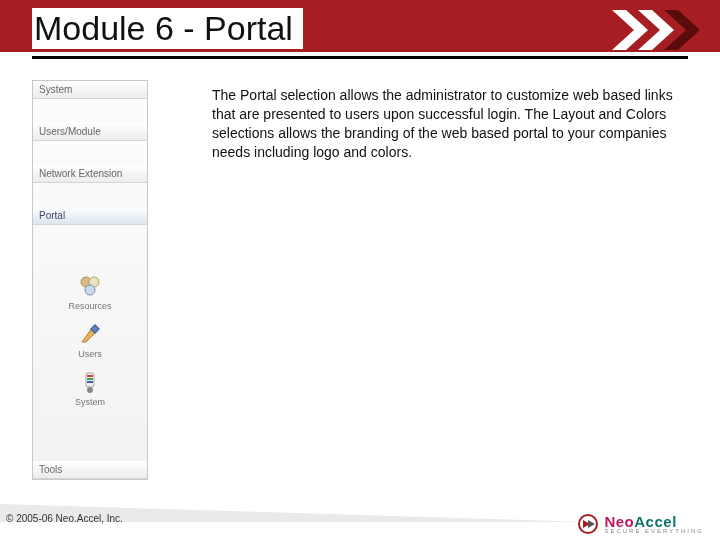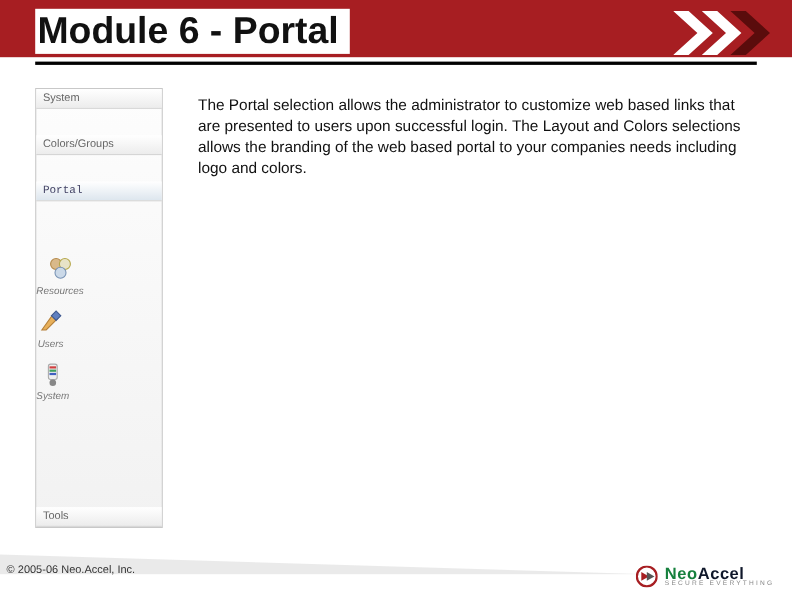--- a/index.html
+++ b/index.html
@@ -23,21 +23,21 @@
     background: #a71e22;
   }
   .header-title {
     position: absolute;
     left: 32px;
     top: 8px;
     font-size: 34px;
     color: #111;
     background: #fff;
     padding: 2px 10px 2px 2px;
-    font-weight: 700;
+    font-weight: 400;
     z-index: 5;
     line-height: 1.1;
   }
   .header-underline {
     position: absolute;
     left: 32px;
     top: 56px;
     width: 656px;
     height: 3px;
     background: #000;
@@ -73,30 +73,28 @@
   }
   .nav-item {
     border-bottom: 1px solid #d5d5d5;
     padding: 3px 6px;
     background: linear-gradient(180deg, #ffffff, #ececec);
     color: #666;
   }
   .nav-item.selected {
     background: linear-gradient(180deg, #ffffff, #dde6ee);
     color: #446;
-    font-family: Liberation Mono, monospace;
   }
   .portal-section {
     flex: 1;
     display: flex;
     flex-direction: column;
-    align-items: flex-start;
+    align-items: center;
     padding-top: 24px;
     gap: 10px;
-    font-style: italic;
   }
   .portal-entry {
     display: flex;
     flex-direction: column;
     align-items: center;
     gap: 2px;
     font-size: 9px;
     color: #777;
   }
   .icon-box {
@@ -109,20 +107,21 @@
   .bottom-nav {
     margin-top: auto;
   }
 
   .body-text {
     flex: 1;
     font-size: 14px;
     line-height: 1.35;
     color: #111;
     padding-top: 6px;
+    margin-left: 32px;
   }
 
   .footer {
     position: absolute;
     bottom: 0;
     left: 0;
     right: 0;
     height: 40px;
   }
   .footer-wedge {
@@ -156,22 +155,22 @@
     bottom: 6px;
     display: flex;
     align-items: center;
     gap: 6px;
   }
   .logo-text {
     font-size: 15px;
     font-weight: 700;
     letter-spacing: 0.5px;
   }
-  .logo-text .neo { color: #15803d; }
-  .logo-text .accel { color: #0f172a; }
+  .logo-text .neo { color: #be185d; }
+  .logo-text .accel { color: #0f766e; }
   .logo-tag {
     font-size: 6px;
     letter-spacing: 2px;
     color: #888;
     display: block;
     text-align: right;
     margin-top: -2px;
   }
 </style>
 </head>
@@ -187,21 +186,22 @@
       <polygon points="26,4 48,24 26,44 40,44 62,24 40,4" fill="#ffffff"></polygon>
       <polygon points="52,4 74,24 52,44 66,44 88,24 66,4" fill="#5a0c0c"></polygon>
     </svg>
   </div>
 </div>
 
 <div class="content">
 
   <div class="sidebar">
     <div class="nav-item"><span>System</span></div>
-    <div class="nav-item"><span>Colors/Groups</span></div>
+    <div class="nav-item"><span>Users/Module</span></div>
+    <div class="nav-item"><span>Network Extension</span></div>
     <div class="nav-item selected"><span>Portal</span></div>
 
     <div class="portal-section">
       <div class="portal-entry">
         <div class="icon-box">
           <svg width="24" height="24" viewBox="0 0 24 24">
               <circle cx="8" cy="8" r="5" fill="#d9b98a" stroke="#b58a4a"></circle>
               <circle cx="16" cy="8" r="5" fill="#e8e3c7" stroke="#b5a74a"></circle>
               <circle cx="12" cy="16" r="5" fill="#cbd9e8" stroke="#7a94b5"></circle>
             </svg>

